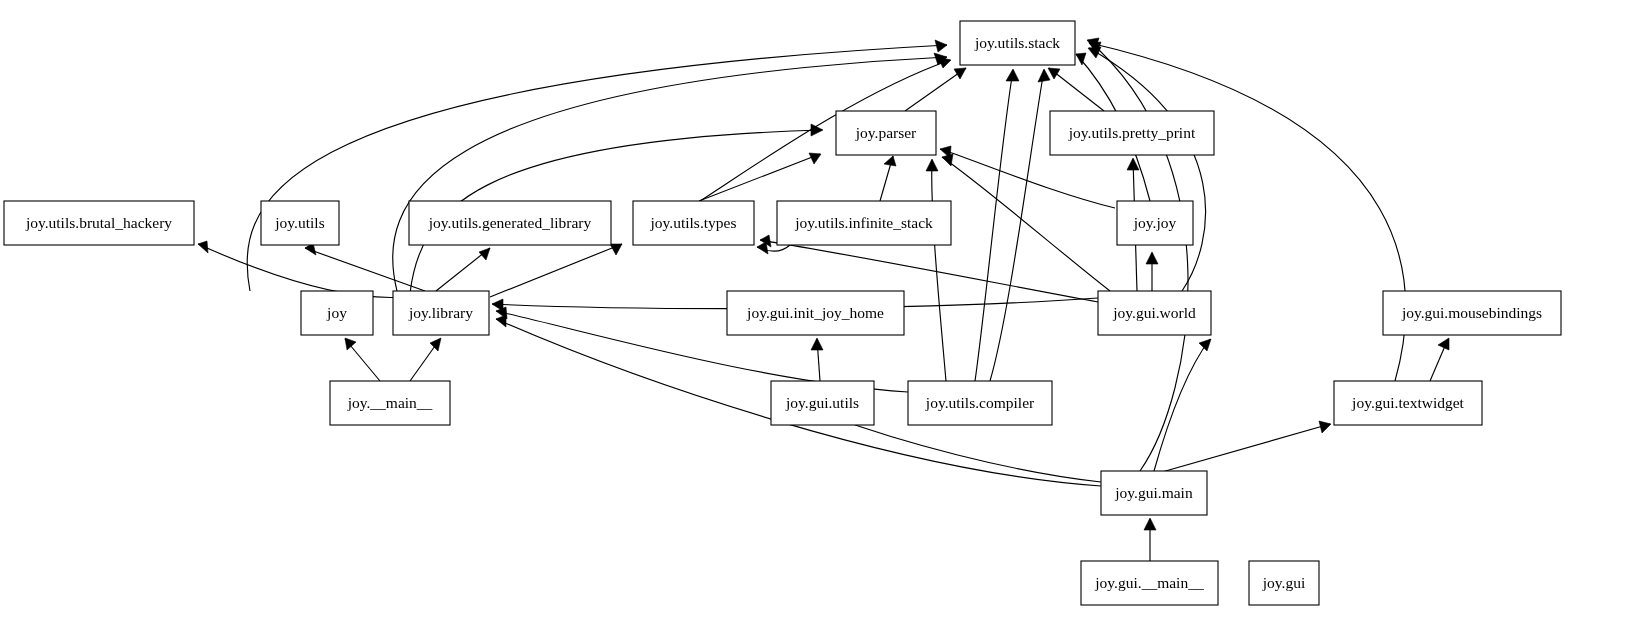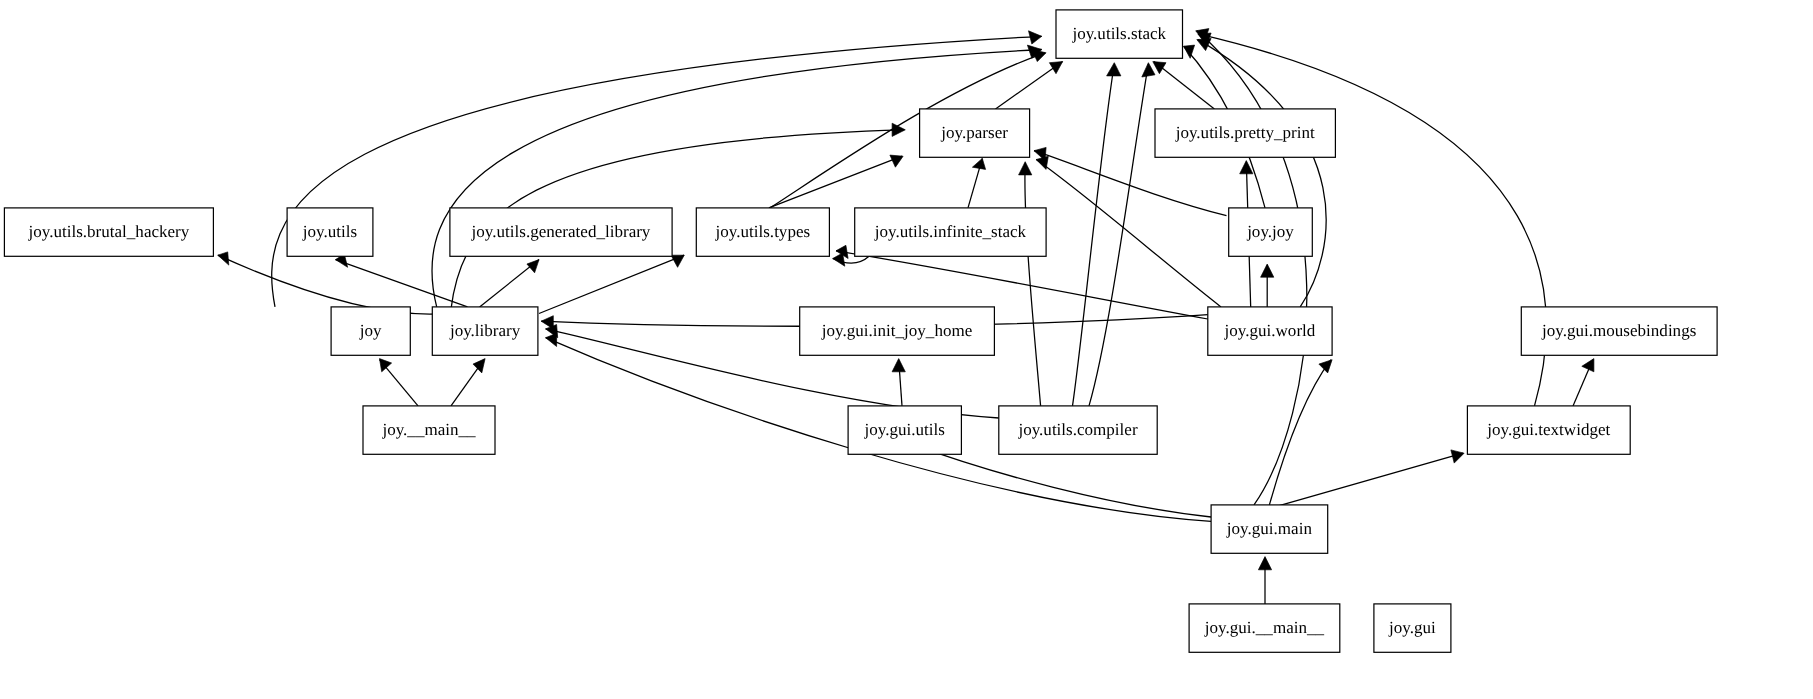--- a/index.html
+++ b/index.html
@@ -6,20 +6,21 @@
     margin: 0;
     padding: 0;
     background: #ffffff;
   }
   #canvas {
     position: relative;
     width: 1648px;
     height: 601px;
     background: #ffffff;
     overflow: hidden;
+    margin-top: 12px;
   }
   svg#graph {
     position: absolute;
     left: 0;
     top: 0;
     width: 1648px;
     height: 635px;
     display: block;
   }
   .node-box {

